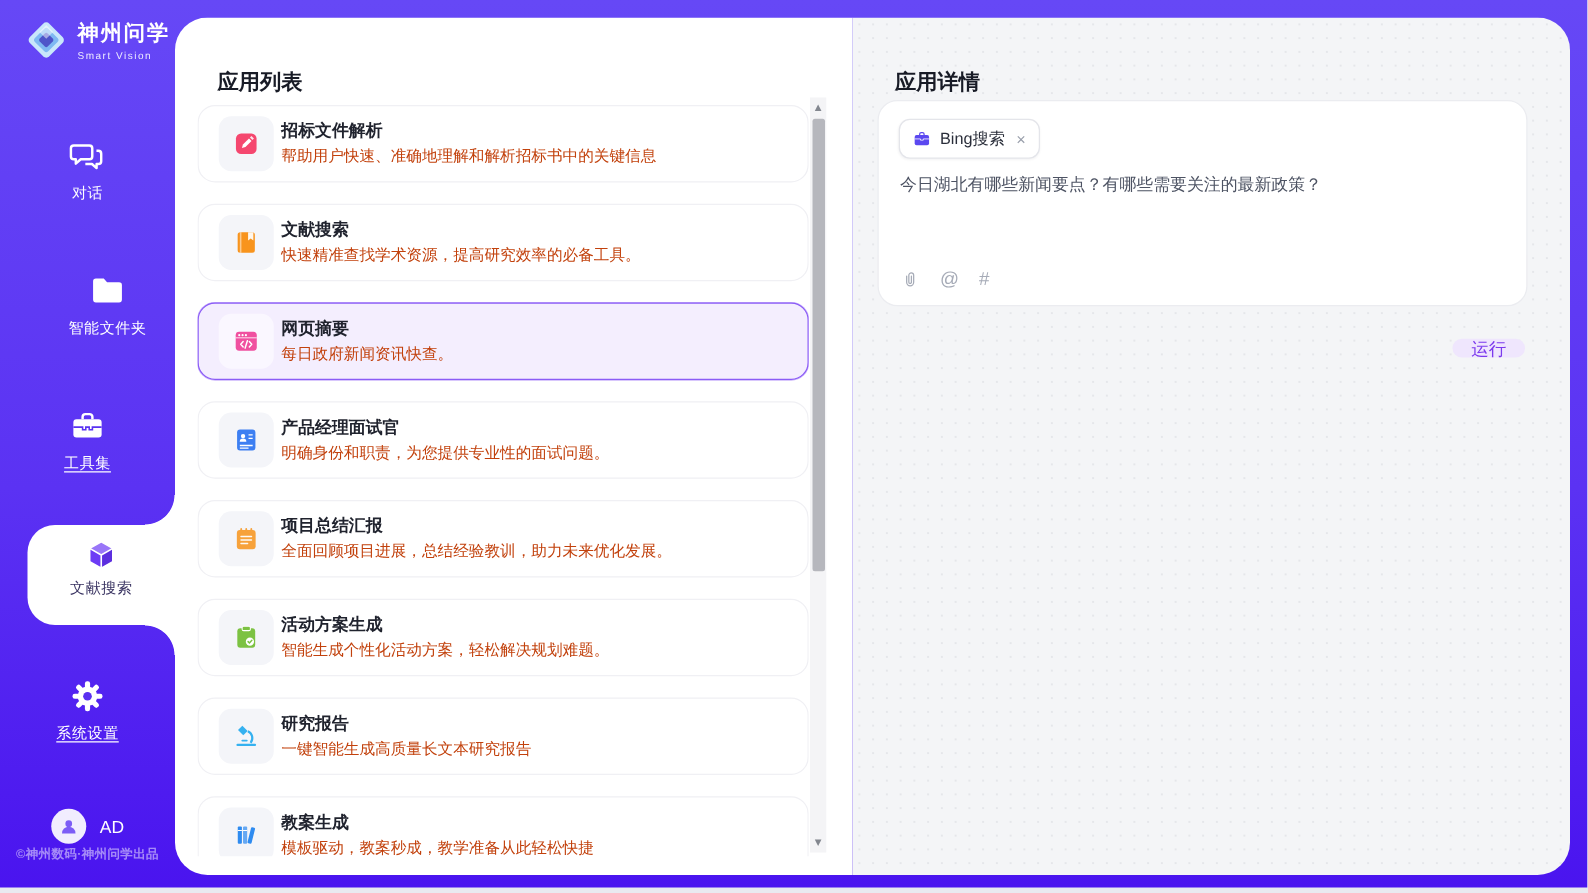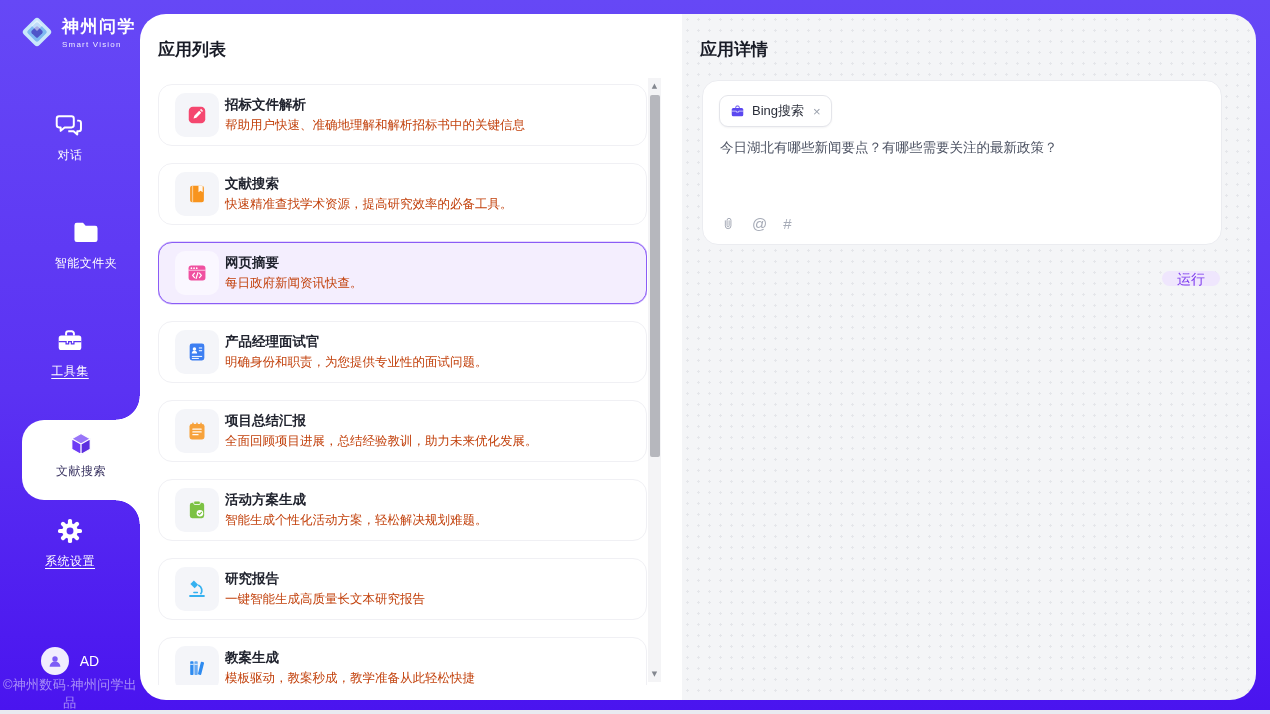--- a/index.html
+++ b/index.html
@@ -20,46 +20,46 @@
   .brand-name { font-size:17px; font-weight:bold; color:#fff; letter-spacing:1.5px; }
   .brand-sub { font-size:8px; color:#EDEBFF; letter-spacing:1.2px; margin-top:2px; }
   .nav-item { position:absolute; left:0; width:140px; text-align:center; color:#fff; cursor:pointer; }
   .nav-item .nav-ico { display:block; width:30px; height:30px; margin:0 auto 5px auto; }
   .nav-item .nav-ico svg { width:100%; height:100%; display:block; }
   .nav-label { font-size:12px; letter-spacing:.5px; }
   .nav-label.u { text-decoration:underline; text-underline-offset:3px; }
   .nav-item:nth-child(1){ top:110px; }
   .nav-item:nth-child(2){ top:218px;padding-left:32px; }
   .nav-item:nth-child(3){ top:326px; }
-  .nav-item:nth-child(5){ top:516px; }
+  .nav-item:nth-child(5){ top:542px; }
   .nav-item.active {
     left:22px; top:420px; width:118px; height:80px; background:#fff;
     border-radius:22px 0 0 22px; padding-top:10px; color:#3A3462;
   }
   .nav-item.active .nav-ico { width:28px; height:28px; margin-bottom:3px; }
   .nav-item.active::before {
     content:""; position:absolute; right:0; top:-24px; width:24px; height:24px;
     background:radial-gradient(circle at 0 0, rgba(0,0,0,0) 23.2px, #fff 23.9px);
   }
   .nav-item.active::after {
     content:""; position:absolute; right:0; bottom:-24px; width:24px; height:24px;
     background:radial-gradient(circle at 0 100%, rgba(0,0,0,0) 23.2px, #fff 23.9px);
   }
   .user-row { position:absolute; left:0; top:647px; width:140px; display:flex; align-items:center; justify-content:center; gap:11px; cursor:pointer; }
   .avatar { width:28px; height:28px; border-radius:50%; background:#F1EDFE; display:flex; align-items:center; justify-content:center; }
   .avatar svg { width:18px; height:18px; }
   .user-name { color:#fff; font-size:14px; }
-  .side-footer { position:absolute; left:0; top:676px; width:140px; text-align:center; font-size:13px; color:rgba(255,255,255,.5); letter-spacing:.3px; }
+  .side-footer { position:absolute; left:0; top:676px; width:140px; text-align:center; font-size:10px; color:rgba(255,255,255,.5); letter-spacing:.3px;font-weight:bold; }
   
   .panel { position:absolute; left:140px; top:14px; width:1116px; height:686px; border-radius:26px; overflow:hidden; display:flex; }
   .col-list { width:542px; background:#fff; position:relative; flex:none; }
   .col-detail { width:574px; background:#F4F5F7; position:relative; flex:none;
     background-image:radial-gradient(rgba(120,125,140,.12) 1px, rgba(0,0,0,0) 1.2px);
     background-size:11px 11px; }
-  .panel h2 { position:absolute; left:18px; top:24px; margin:0; font-size:17px; color:#181B26; font-weight:bold; }
+  .panel h2 { position:absolute; left:18px; top:24px; margin:16px; font-size:17px; color:#181B26; font-weight:bold; }
   
   .cards { position:absolute; left:18px; top:70px; width:489px; height:601px; overflow:hidden; }
   .card { position:relative; height:62px; background:#fff; border:1px solid #F0F0F4; border-radius:14px; margin-bottom:17px; cursor:pointer; }
   .card.selected { background:#F4EEFE; border-color:#8B5CF6; box-shadow:0 0 0 .5px rgba(139,92,246,.45); }
   .tile { position:absolute; left:16px; top:8px; width:44px; height:44px; border-radius:10px; background:#F4F5F9; display:flex; align-items:center; justify-content:center; }
   .card.selected .tile { background:#FAF7FF; }
   .tile svg { width:22px; height:22px; display:block; }
   .card-title { position:absolute; left:66px; top:11px; font-size:13.5px; font-weight:bold; color:#20232E; }
   .card-desc { position:absolute; left:66px; top:32px; font-size:12.5px; color:#c2410c; white-space:nowrap; }
   

